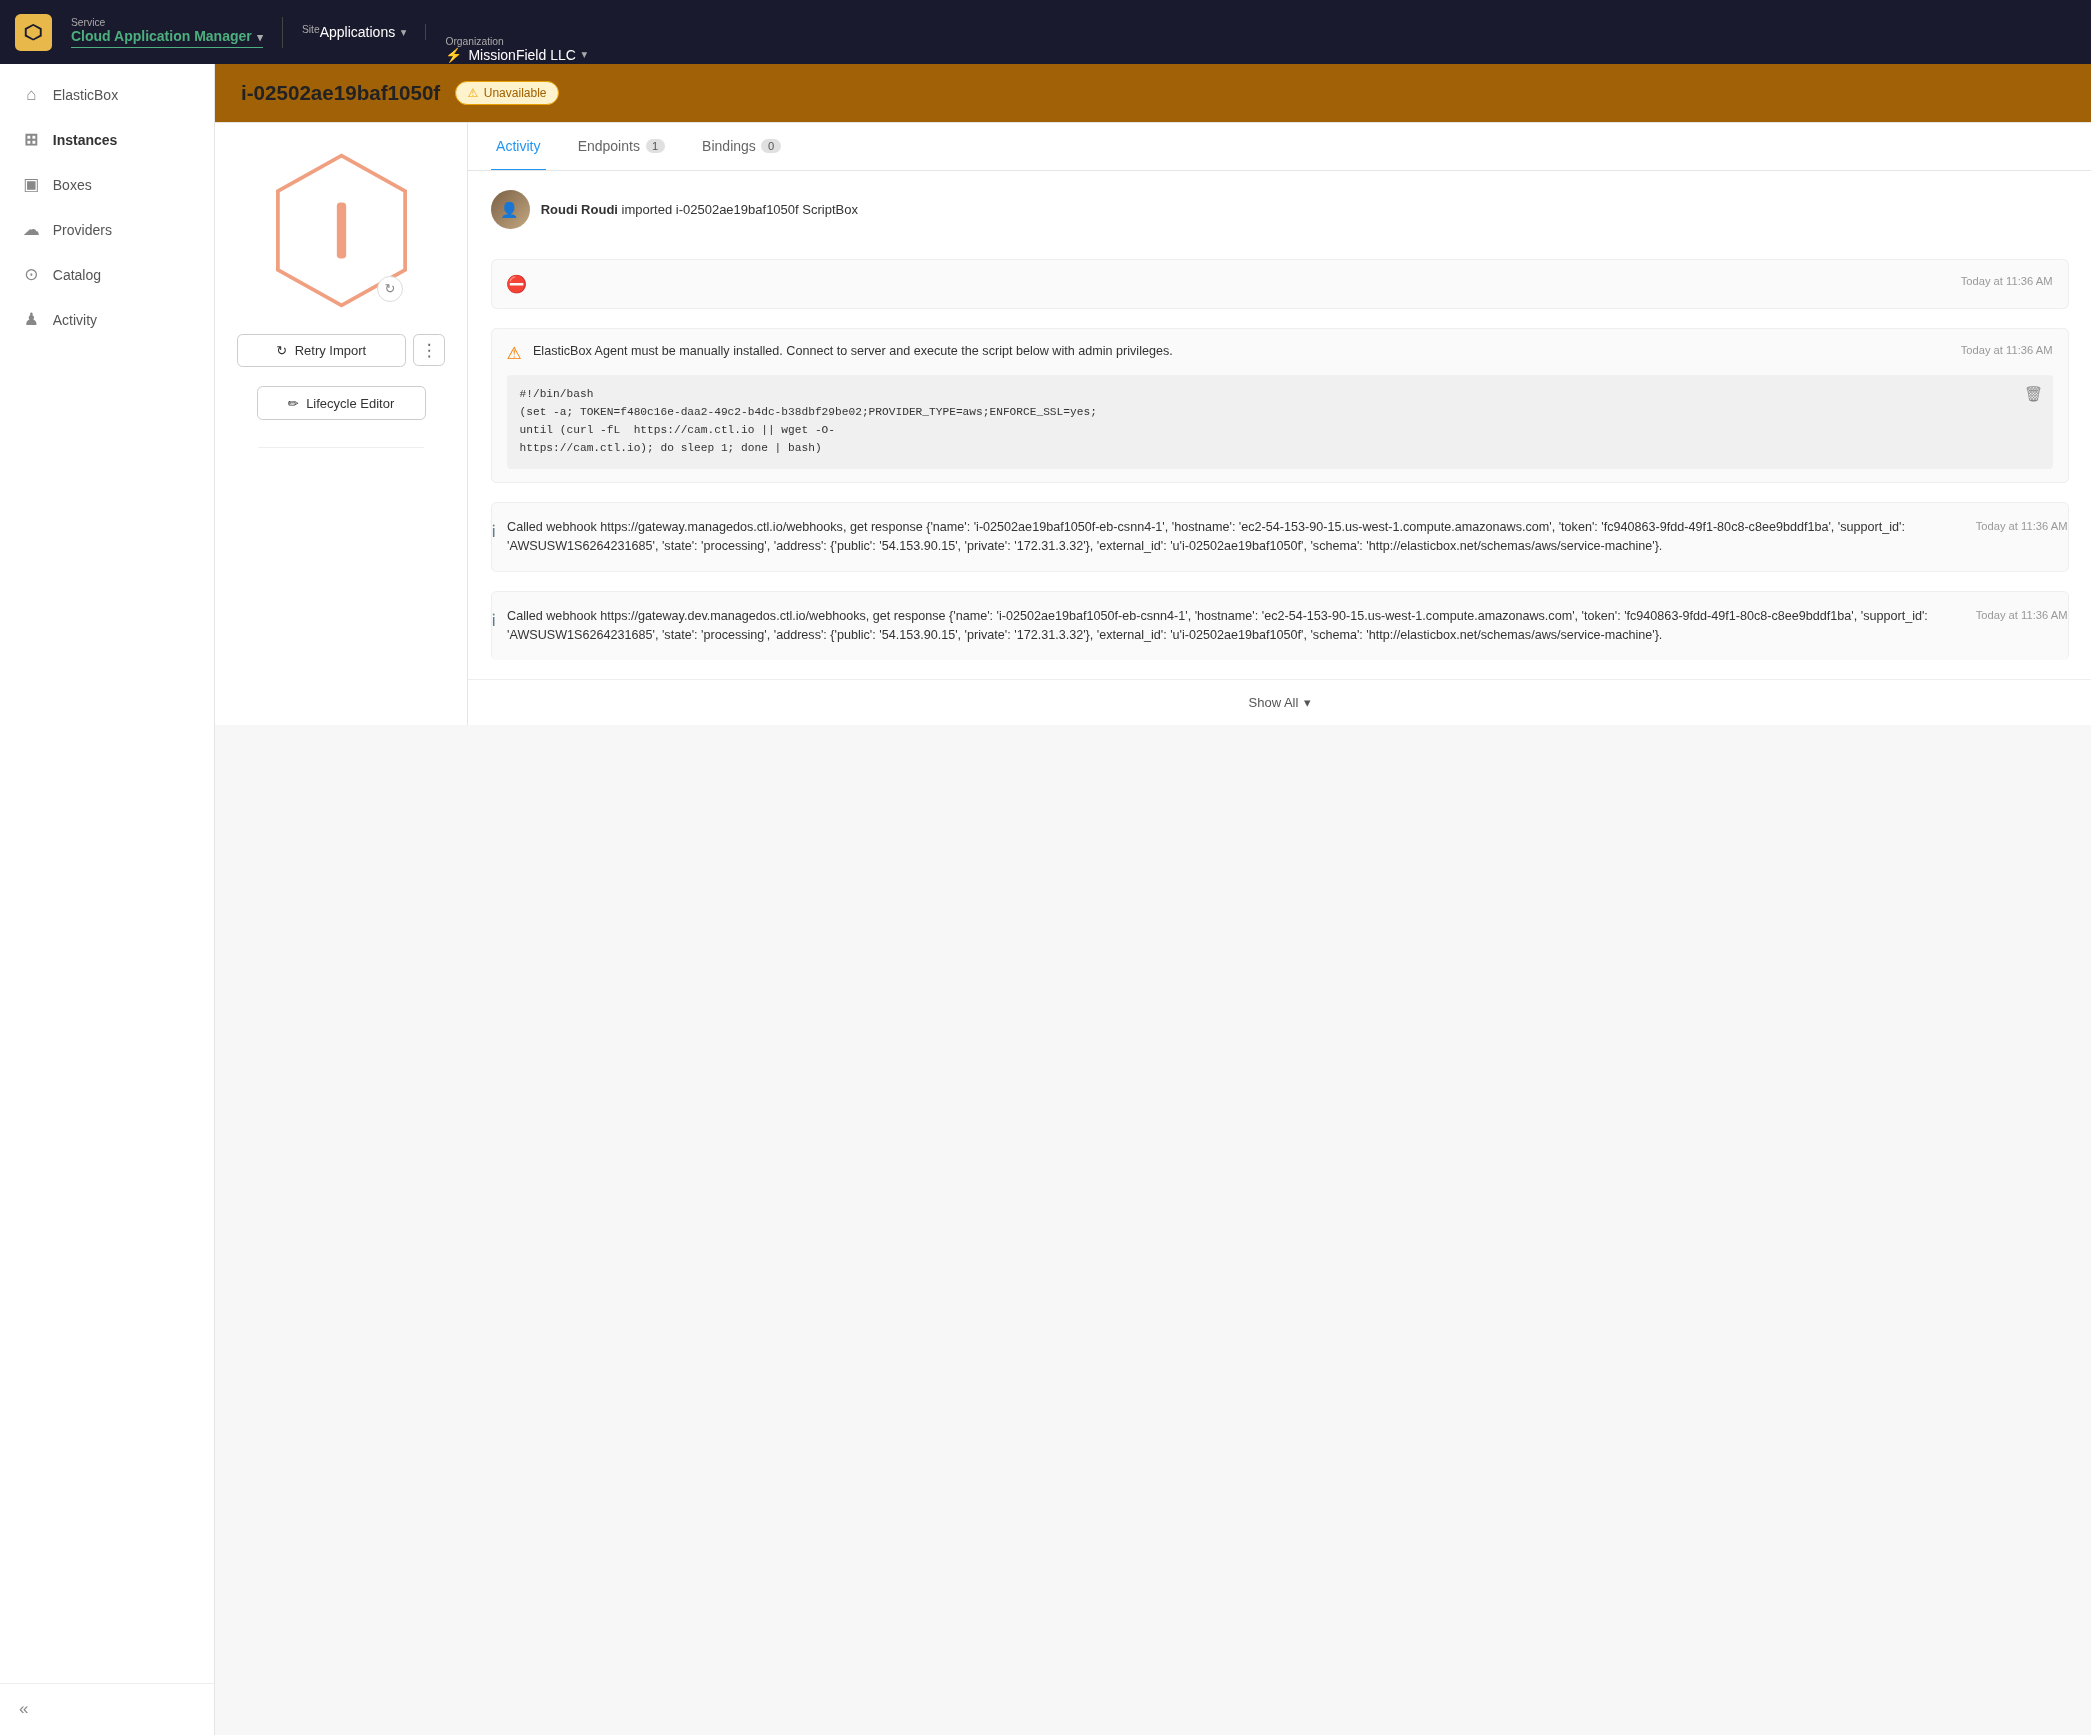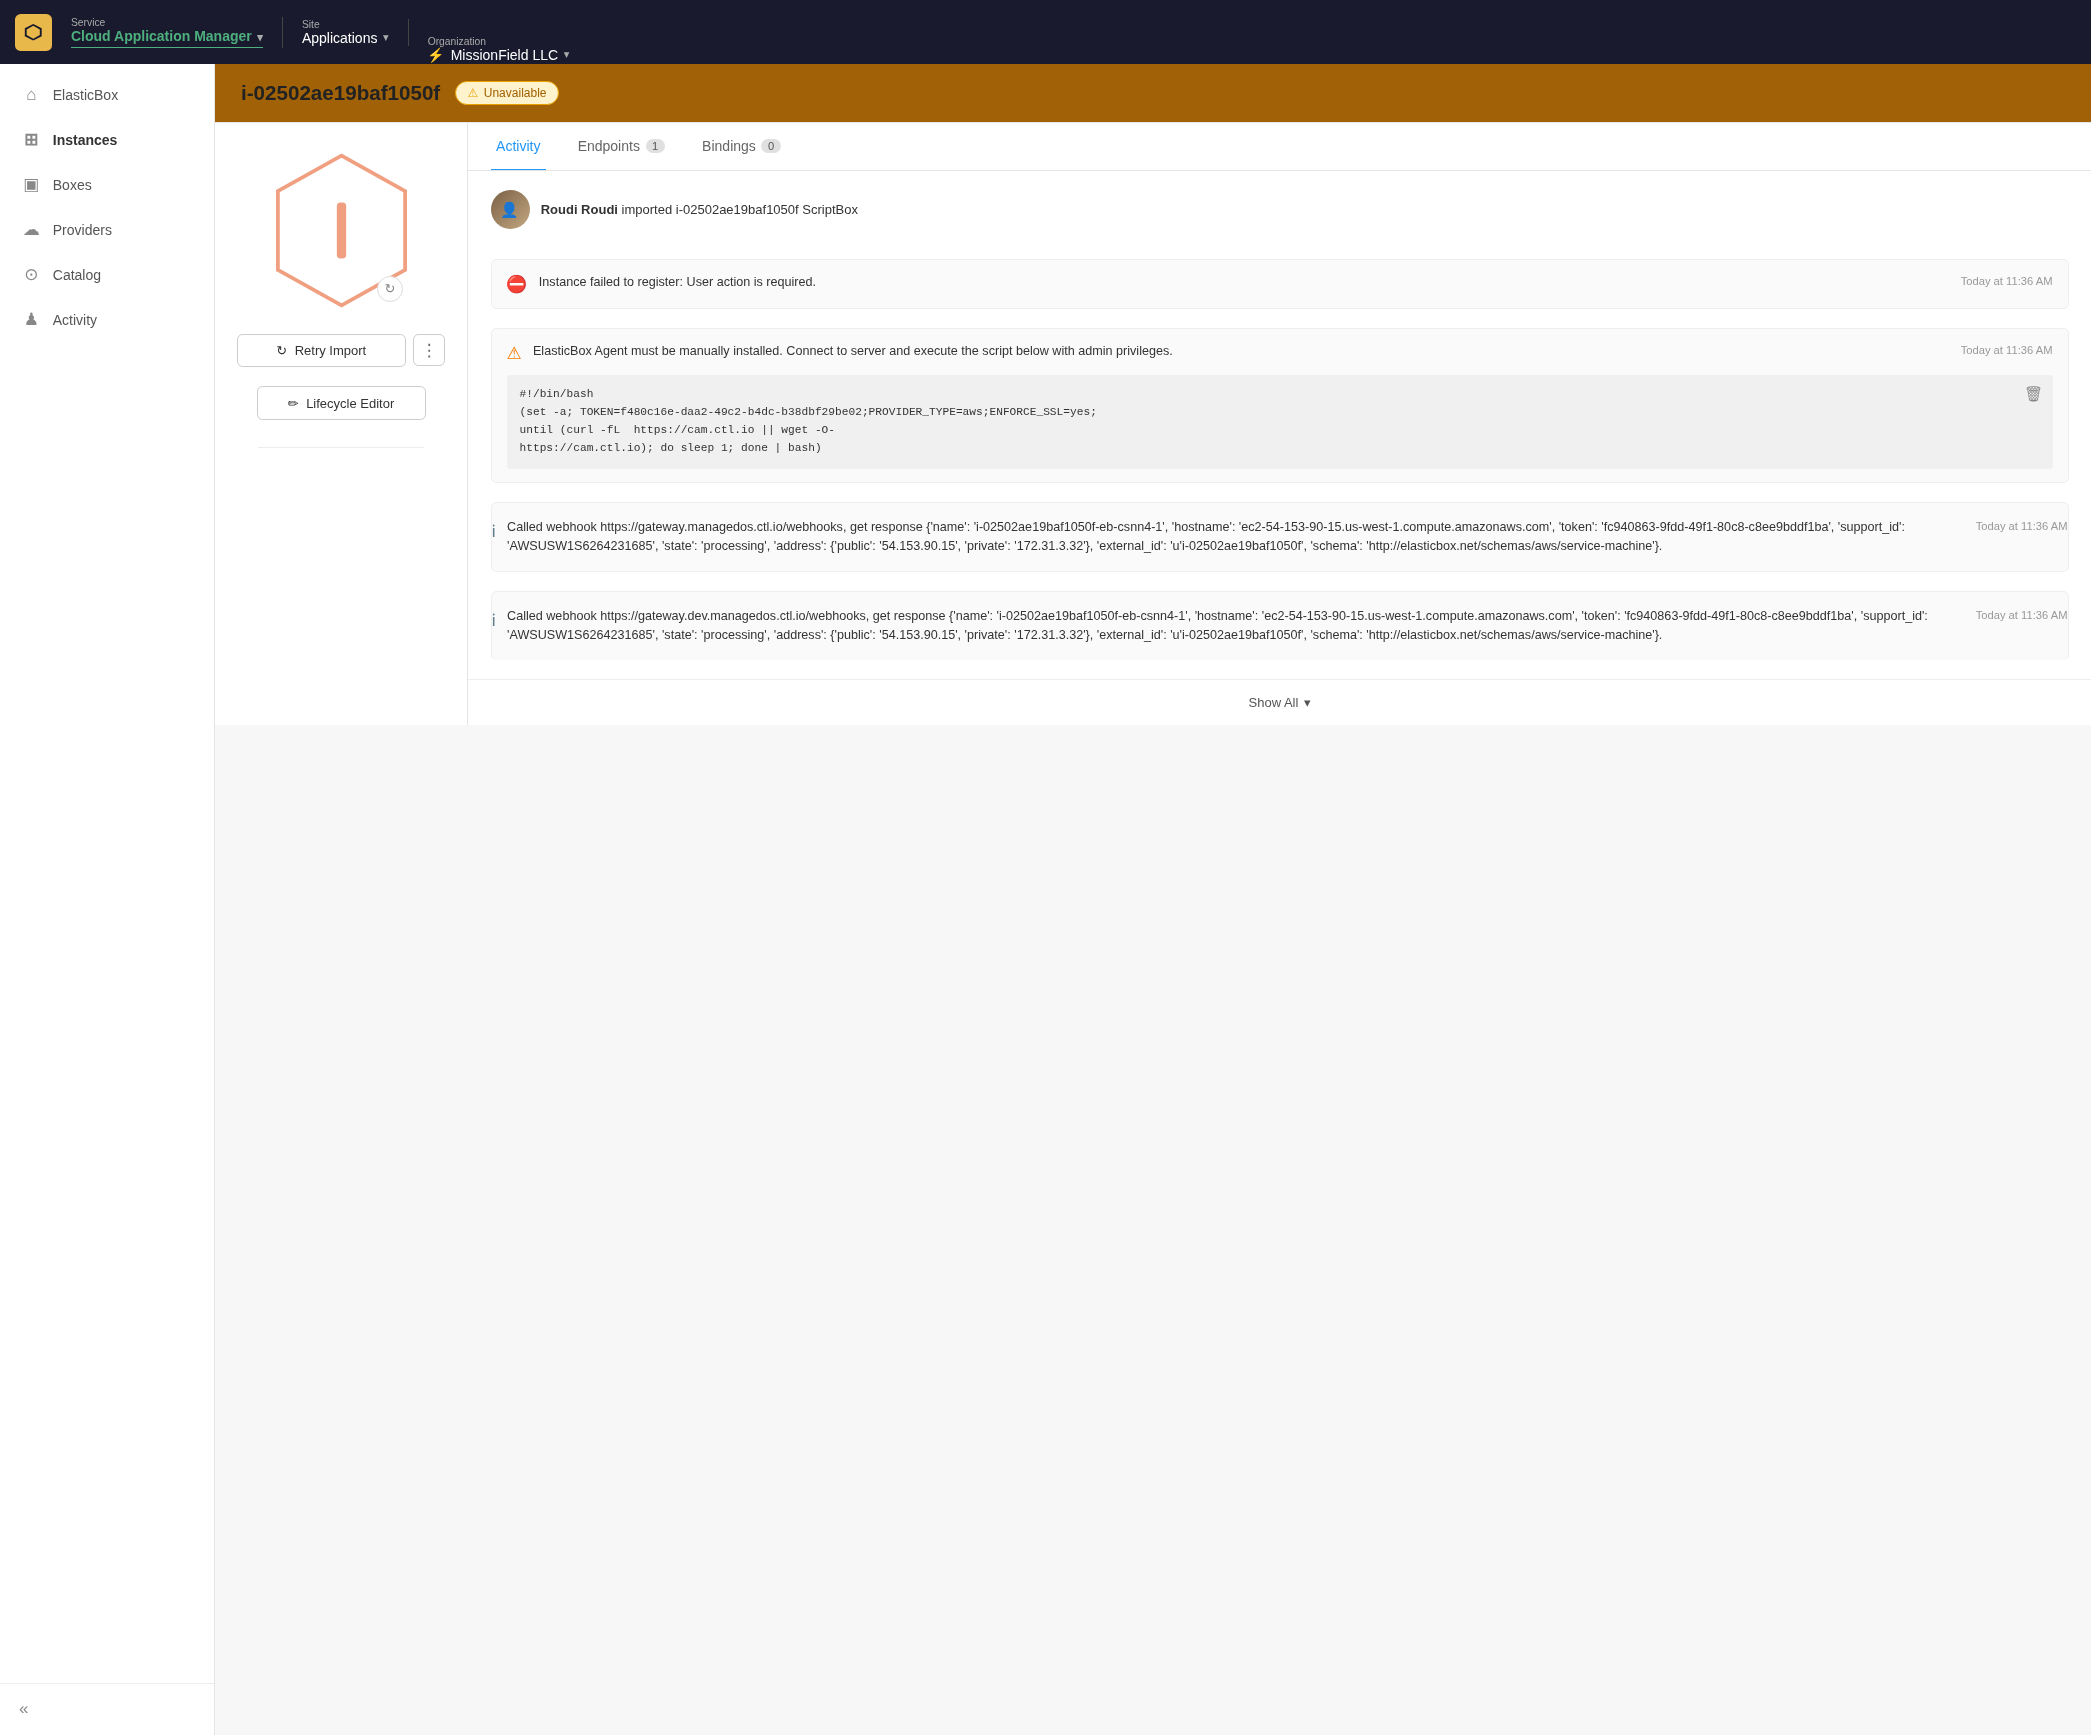--- a/index.html
+++ b/index.html
@@ -10,21 +10,21 @@
       display: flex; align-items: center; background: #1a1a2e; height: 64px; padding: 0 15px; gap: 0;
     }
     .topnav-logo {
       width: 37px; height: 37px; background: #e8b84b; border-radius: 5.6px;
       display: flex; align-items: center; justify-content: center; margin-right: 19px; flex-shrink: 0;
     }
     .topnav-logo svg { width: 22.5px; height: 22.5px; }
     .topnav-service { display: flex; flex-direction: column; border-right: 0.9px solid #444; padding-right: 19px; margin-right: 19px; }
     .topnav-service-label { color: #aaa; font-size: 10.3px; }
     .topnav-service-name { color: #4caf7d; font-size: 14px; font-weight: 600; display: flex; align-items: flex-end; gap: 5.6px; border-bottom: 1.9px solid #4caf7d; padding-bottom: 3px; }
-    .topnav-site { display: flex; flex-direction: column; border-right: 0.9px solid #444; padding-right: 19px; margin-right: 19px; }
+    .topnav-site { display: flex; flex-direction: row; border-right: 0.9px solid #444; padding-right: 19px; margin-right: 19px; }
     .topnav-site-label { color: #aaa; font-size: 10.3px; }
     .topnav-site-name { color: #fff; font-size: 14px; font-weight: 500; display: flex; align-items: center; gap: 5.6px; }
     .topnav-org { display: flex; flex-direction: column; }
     .topnav-org-label { color: #aaa; font-size: 10.3px; margin-top: 34px; }
     .topnav-org-name { color: #fff; font-size: 14px; font-weight: 500; display: flex; align-items: center; gap: 5.6px; }
     .dropdown-arrow { color: #aaa; font-size: 11.2px; }
     .org-icon { color: #e8b84b; }
 
     
     .layout { display: flex; height: calc(100vh - 56px); }
@@ -271,21 +271,20 @@
               <strong>Roudi Roudi</strong>
               <span> </span>
               <span>imported i-02502ae19baf1050f ScriptBox</span>
             </span>
           </div>
 
           <div class="msg-card">
             <div class="msg-row-main">
               <div style="display:flex;align-items:flex-start;gap:11.2px;flex:1;">
                 <span class="msg-icon error">⛔</span>
-                <span class="msg-text">Instance failed to register: User action is required.</span>
               </div>
               <span class="msg-time">Today at 11:36 AM</span>
             </div>
           </div>
 
           <div class="msg-card">
             <div class="msg-row-main">
               <div style="display:flex;align-items:flex-start;gap:11.2px;flex:1;">
                 <span class="msg-icon warn">⚠</span>
                 <span class="msg-text">ElasticBox Agent must be manually installed. Connect to server and execute the script below with admin privileges.</span>

